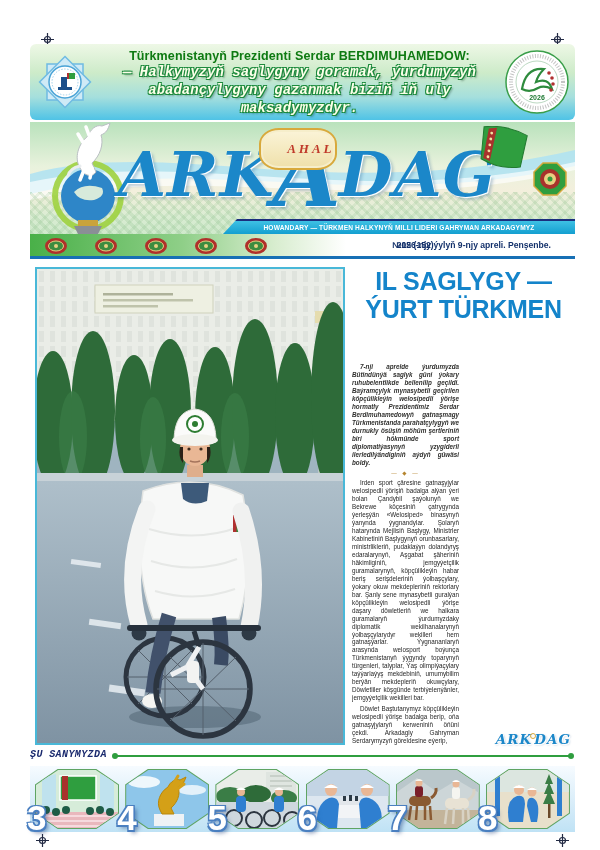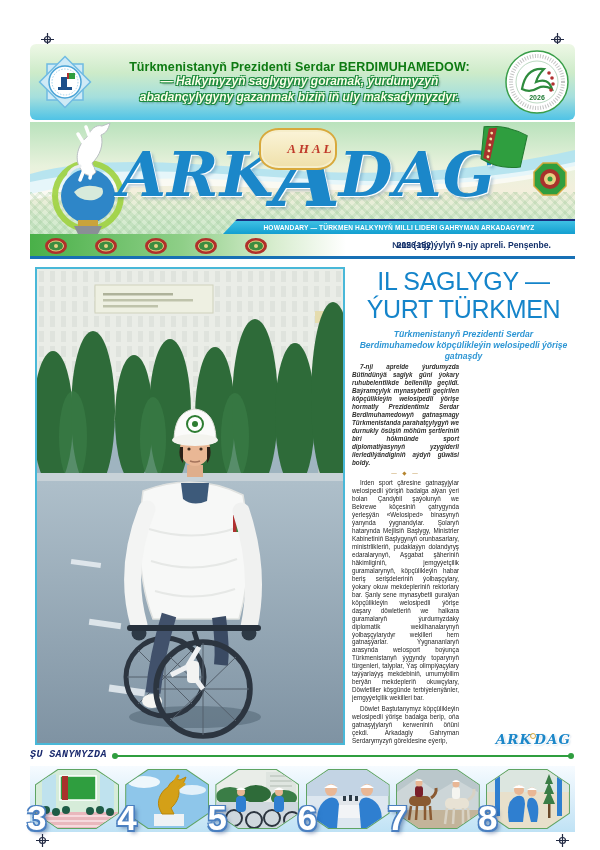--- a/index.html
+++ b/index.html
@@ -10,22 +10,22 @@
   .regmark { position:absolute; width:13px; height:13px; }
 
   
   .banner { position:absolute; left:30px; top:28px; width:545px; height:76px; border-radius:6px;
     background:linear-gradient(180deg,#eef8e6 0%, #cdebc9 38%, #a5dfdd 70%, #4fc3e6 100%);
     display:flex; align-items:center; overflow:hidden; }
   .banner-logo-left { flex:0 0 70px; display:flex; justify-content:center; }
   .banner-logo-right { flex:0 0 76px; display:flex; justify-content:center; }
   .banner-center { flex:1; text-align:center; padding-top:2px; }
   .banner-title { color:#0e7a12; font-weight:bold; font-size:12.5px; letter-spacing:0.1px; }
-  .banner-quote { font-family:Liberation Sans, sans-serif; font-style:italic; font-weight:bold;
-    font-size:12px; line-height:1.3; color:#fbffe9;
+  .banner-quote { font-family:Liberation Mono, monospace; font-style:italic; font-weight:bold;
+    font-size:14px; line-height:1.3; color:#fbffe9;
     text-shadow:1px 1px 0 #1c8a3c, -1px -1px 0 #1c8a3c, 1px -1px 0 #1c8a3c, -1px 1px 0 #1c8a3c, 2px 2px 2px rgba(0,40,20,.35); }
 
   
   .masthead { position:absolute; left:30px; top:106px; width:545px; height:112px; overflow:hidden;
     background:linear-gradient(180deg,#b9e2bc 0%, #e9f2dd 40%, #f3efdc 62%, #d9ecd2 85%, #cfe9cb 100%); }
   .masthead-pattern { position:absolute; left:0; bottom:0; width:100%; height:42px;
     background:repeating-linear-gradient(45deg, rgba(120,180,120,.18) 0 3px, rgba(255,255,255,0) 3px 7px),
                repeating-linear-gradient(-45deg, rgba(120,180,120,.14) 0 3px, rgba(255,255,255,0) 3px 7px); }
   .masthead-waves { position:absolute; left:0; top:0; width:100%; height:100%; }
   .masthead-title { position:absolute; left:88px; top:10px; display:flex; align-items:flex-start;
@@ -54,21 +54,21 @@
   .issue-number { position:absolute; left:362px; top:6px; font-size:8.6px; font-weight:bold; color:#14316b; }
   .issue-date { position:absolute; right:24px; top:6px; font-size:8.6px; font-weight:bold; color:#14316b; }
 
   
   .photo { position:absolute; left:35px; top:251px; width:310px; height:478px;
     border:2px solid #49b8d8; overflow:hidden; background:#9fb4c0; }
   .photo svg { display:block; }
 
   
   .article { position:absolute; left:352px; top:251px; width:223px; height:480px; }
-  .headline { text-align:center; color:#1484ca; font-weight:400; font-size:25px; line-height:1.12; letter-spacing:-0.3px; }
+  .headline { text-align:center; color:#1484ca; font-weight:700; font-size:25px; line-height:1.12; letter-spacing:-0.3px; }
   .subtitle { margin-top:6px; text-align:center; color:#2e96d4; font-style:italic; font-weight:bold;
     font-size:8.6px; line-height:1.3; padding:0 4px; }
   .body-cols { position:absolute; left:0; top:96px; width:223px; height:384px; display:flex; gap:21px; overflow:hidden;flex-direction:column; }
   .col { width:107px; }
   .col p { font-size:6.3px; line-height:1.27; text-align:justify; color:#1f1f1f; margin:0 0 3px 0; text-indent:8px; }
   .col p.lead { font-style:italic; color:#30302e; font-weight:600; }
   .separator { text-align:center; color:#b5852e; font-size:5.5px; letter-spacing:2px; margin:2px 0 3px; }
   .signature { position:absolute; right:4px; bottom:0px; font-family:"DejaVu Serif", serif; font-style:italic;
     font-weight:bold; color:#1b87c9; font-size:13.5px; letter-spacing:1px;
     text-shadow:1px 1px 0 #fff, 1px 1px 2px rgba(10,70,130,.35); background:rgba(255,255,255,.85); padding-left:6px; }
@@ -328,21 +328,20 @@
       <circle cx="158" cy="155" r="8" fill="#ffffff" stroke="#2e7d32" stroke-width="2"></circle>
       <circle cx="158" cy="155" r="3" fill="#2e7d32"></circle>
     </svg>
   </div>
 
   <div class="article">
     <div class="headline">
       <div>IL SAGLYGY —</div>
       <div>ÝURT TÜRKMEN</div>
     </div>
-    <div class="subtitle">Türkmenistanyň Prezidenti Serdar Berdimuhamedow köpçülikleýin welosipedli ýörişe gatnaşdy</div>
     <div class="body-cols">
       <div class="col">
         <p class="lead">7-nji aprelde ýurdumyzda Bütindünýä saglyk güni ýokary ruhubelentlikde bellenilip geçildi. Baýramçylyk mynasybetli geçirilen köpçülikleýin welosipedli ýörişe hormatly Prezidentimiz Serdar Berdimuhamedowyň gatnaşmagy Türkmenistanda parahatçylygyň we durnukly ösüşiň möhüm şertleriniň biri hökmünde sport diplomatiýasynyň yzygiderli ilerledilýändiginiň aýdyň güwäsi boldy.</p>
         <div class="separator">— ◆ —</div>
         <p>Irden sport çäresine gatnaşyjylar welosipedli ýörişiň badalga alýan ýeri bolan Çandybil şaýolunyň we Bekrewe köçesiniň çatrygynda ýerleşýän «Welosiped» binasynyň ýanynda ýygnandylar. Şolaryň hatarynda Mejlisiň Başlygy, Ministrler Kabinetiniň Başlygynyň orunbasarlary, ministrlikleriň, pudaklaýyn dolandyryş edaralarynyň, Aşgabat şäheriniň häkimliginiň, jemgyýetçilik guramalarynyň, köpçülikleýin habar beriş serişdeleriniň ýolbaşçylary, ýokary okuw mekdepleriniň rektorlary bar. Şanly sene mynasybetli guralýan köpçülikleýin welosipedli ýörişe daşary döwletleriň we halkara guramalaryň ýurdumyzdaky diplomatik wekilhanalarynyň ýolbaşçylarydyr wekilleri hem gatnaşýarlar. Ýygnananlaryň arasynda welosport boýunça Türkmenistanyň ýygyndy toparynyň türgenleri, talyplar, Ýaş olimpiýaçylary taýýarlaýyş mekdebiniň, umumybilim berýän mekdepleriň okuwçylary, Döwletliler köşgünde terbiýelenýänler, jemgyýetçilik wekilleri bar.</p>
         <p>Döwlet Baştutanymyz köpçülikleýin welosipedli ýörişe badalga berip, oňa gatnaşyjylaryň kerweniniň öňüni çekdi. Arkadagly Gahryman Serdarymyzyň göreldesine eýerip,</p>
       </div>
       <div class="col">
         <p style="text-indent:0;">hemmeler Çandybil we Bitarap Türkmenistan şaýollarynyň ugry bilen sazlaşykly herekete başladylar. Welosipedli ýörişiň geçýän ugrunda döredijilik toparlarynyň ýerine ýetirmeginde ajaýyp kompozisiýalar ýaýbaňlandyryldy. Olaryň döwlet Baştutanymyzyň beýik işlerini wasp edýän şowhunly çykyşlary ýörişe gatnaşyjylaryň baýramçylyk ruhuny has-da belende göterdi.</p>
         <p>Welosipedli ýörişiň dowamynda hormatly Prezidentimiz Serdar Berdimuhamedow sagdyn durmuş ýörelgelerine eýermekde ildeşlerimize görelde bolmak bilen, hemişe bolşy ýaly, ýokary beden we sport taýýarlygyny görkezdi. Bütindünýä saglyk güni mynasybetli guralan köpçülikleýin welosipedli ýöriş şäheriň merkezi böleginde — Ruhyýet köşgüniň ýanynda tamamlandy.</p>

